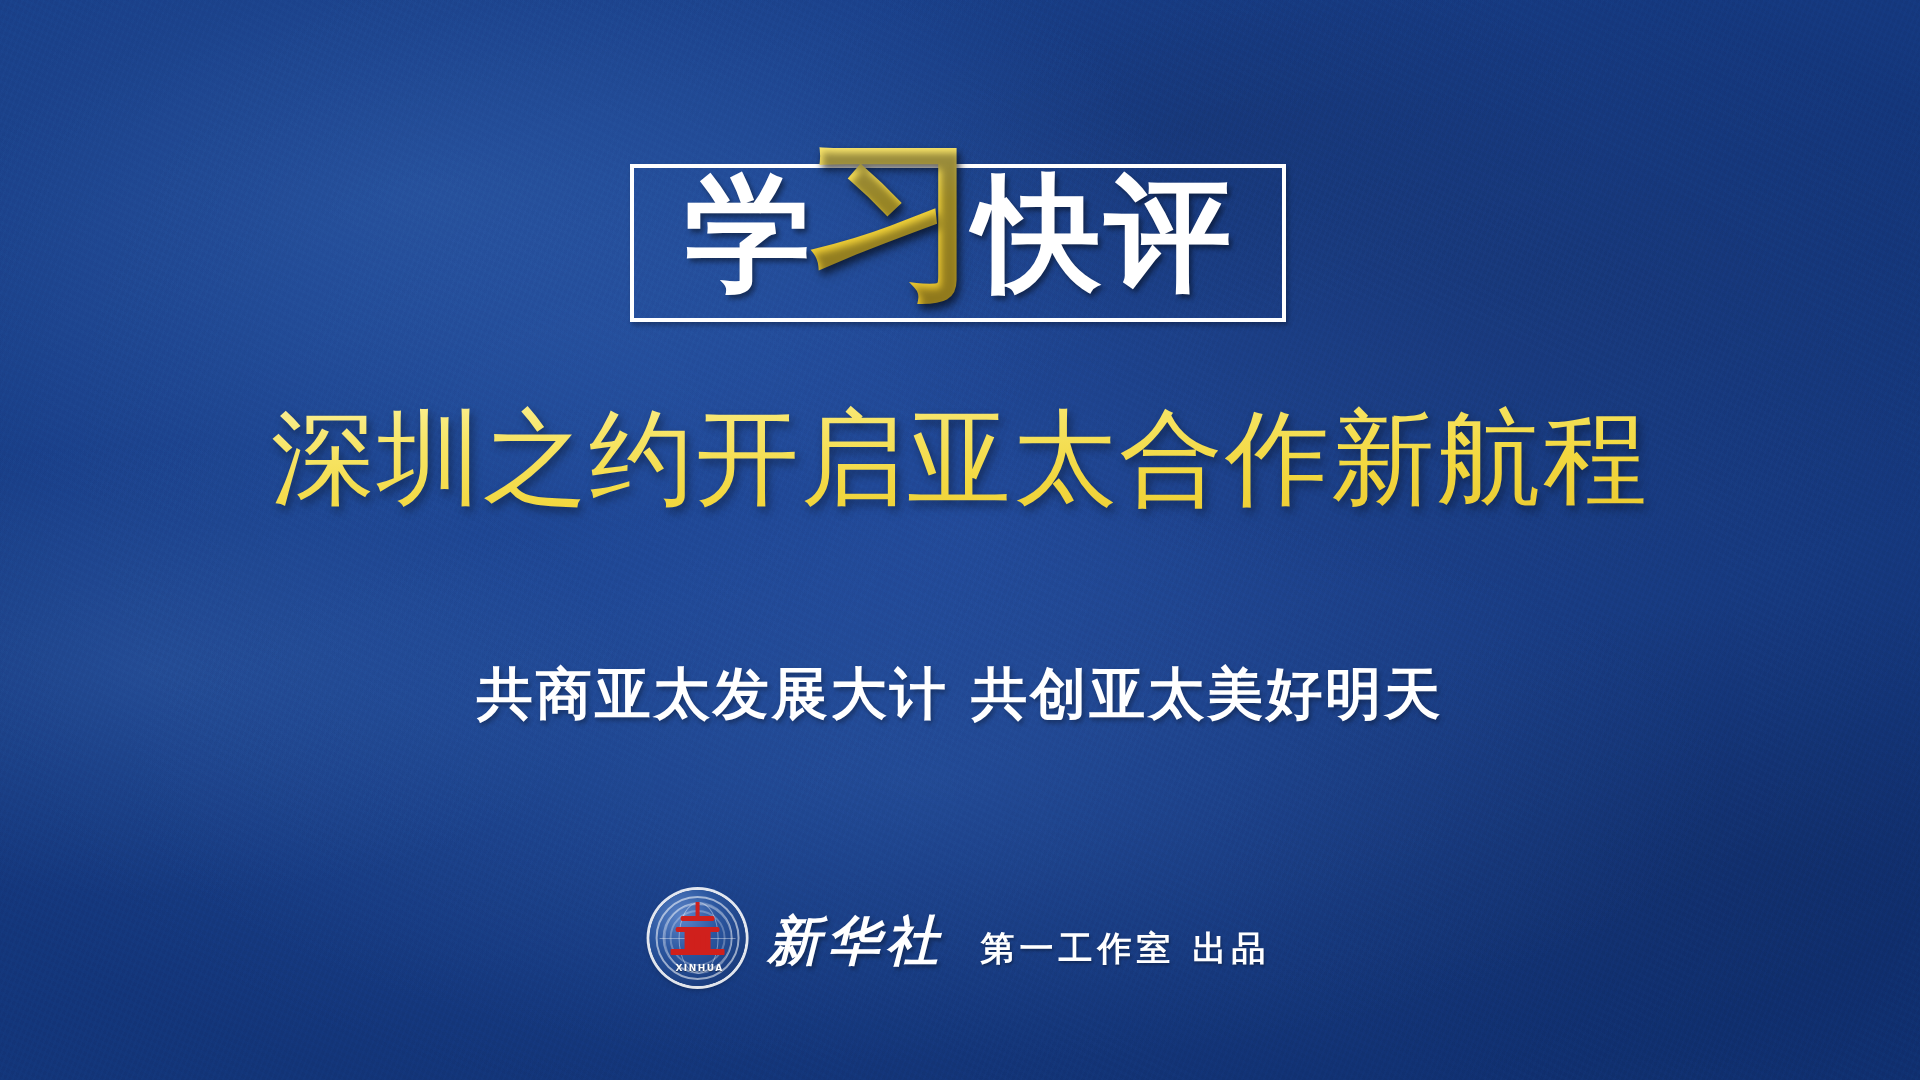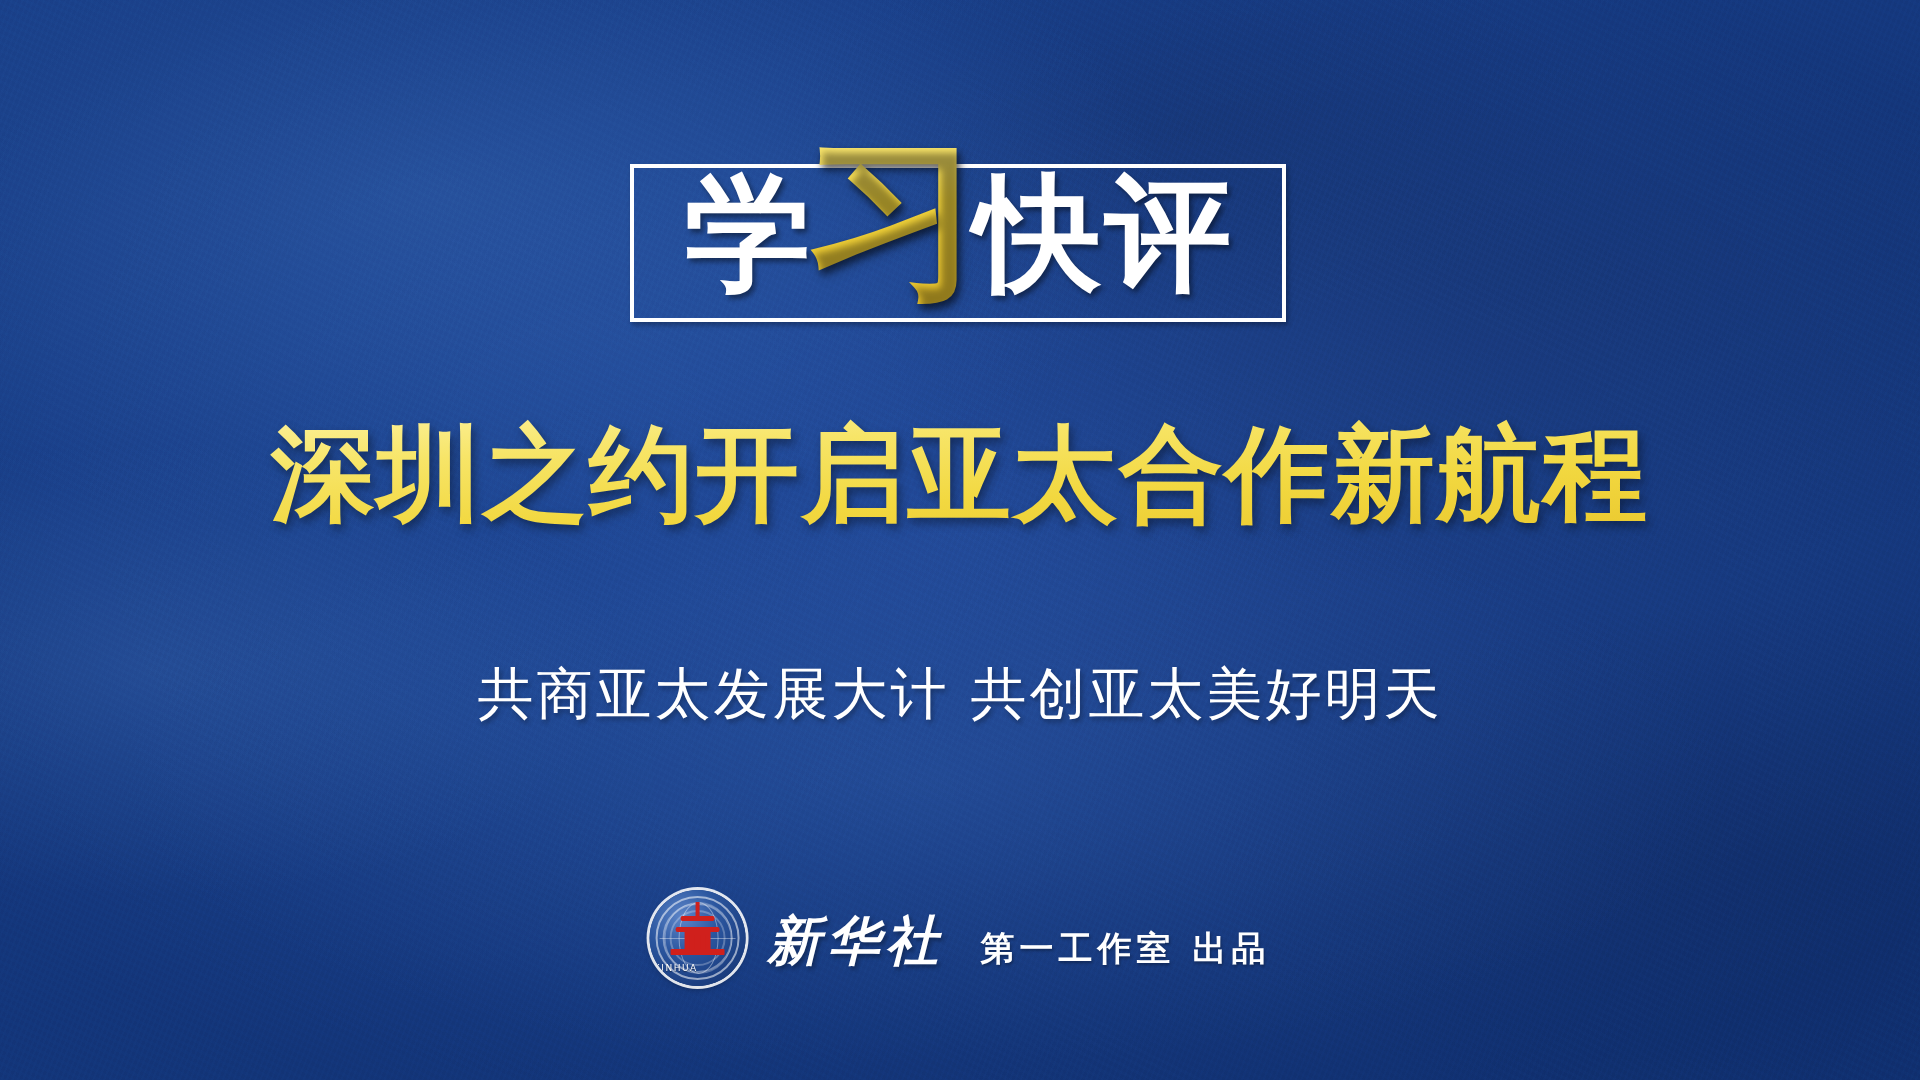--- a/index.html
+++ b/index.html
@@ -108,25 +108,25 @@
     background-clip: text;
     -webkit-text-fill-color: transparent;
     filter: drop-shadow(2px 4px 4px rgba(0,0,0,0.35));
   }
 
   
   .headline {
     position: absolute;
     left: 0;
     right: 0;
-    top: 416px;
+    top: 400px;
     text-align: center;
     z-index: 4;
     font-family: "DejaVu Sans", "Liberation Sans", sans-serif;
-    font-weight: 700;
+    font-weight: 400;
     font-size: 104px;
     line-height: 1.12;
     letter-spacing: 2px;
     white-space: nowrap;
     color: #f6e259;
     background-image: linear-gradient(177deg, #fdf4a6 0%, #f7e568 30%, #f2d840 62%, #e9c62c 100%);
     -webkit-background-clip: text;
     background-clip: text;
     -webkit-text-fill-color: transparent;
     filter: drop-shadow(3px 5px 5px rgba(0,0,0,0.38));
@@ -134,21 +134,21 @@
 
   
   .subheadline {
     position: absolute;
     left: 0;
     right: 0;
     top: 660px;
     text-align: center;
     z-index: 4;
     font-family: "DejaVu Sans", "Liberation Sans", sans-serif;
-    font-weight: 400;
+    font-weight: 700;
     font-size: 56px;
     line-height: 1.2;
     letter-spacing: 3px;
     color: #ffffff;
     white-space: nowrap;
     text-shadow: 2px 3px 5px rgba(0,0,0,0.32);
   }
 
   
   .credits {
@@ -229,23 +229,24 @@
   .tower .roof2   { left: 7px;  top: 25px; width: 44px; height: 5px; border-radius: 2px; }
   .tower .body    { left: 16px; top: 30px; width: 26px; height: 18px; }
   .tower .cutL    { left: 21px; top: 33px; width: 5px;  height: 15px; background: #2b569f; }
   .tower .cutR    { left: 32px; top: 33px; width: 5px;  height: 15px; background: #2b569f; }
   .tower .base    { left: 2px;  top: 47px; width: 54px; height: 6px; border-radius: 1px; }
   .xinhua-emblem .wordmark {
     position: absolute;
     left: 4px;
     right: 0;
     bottom: 13px;
+    text-align: center;
     font-family: "DejaVu Sans", "Liberation Sans", sans-serif;
     font-size: 9px;
-    font-weight: 400;
+    font-weight: 700;
     letter-spacing: 1.5px;
     color: #ffffff;
     text-shadow: 0 1px 1px rgba(0,0,0,0.45);
   }
 
   .xinhua-name {
     font-family: "DejaVu Serif", "Liberation Serif", serif;
     font-weight: 700;
     font-style: italic;
     font-size: 53px;

